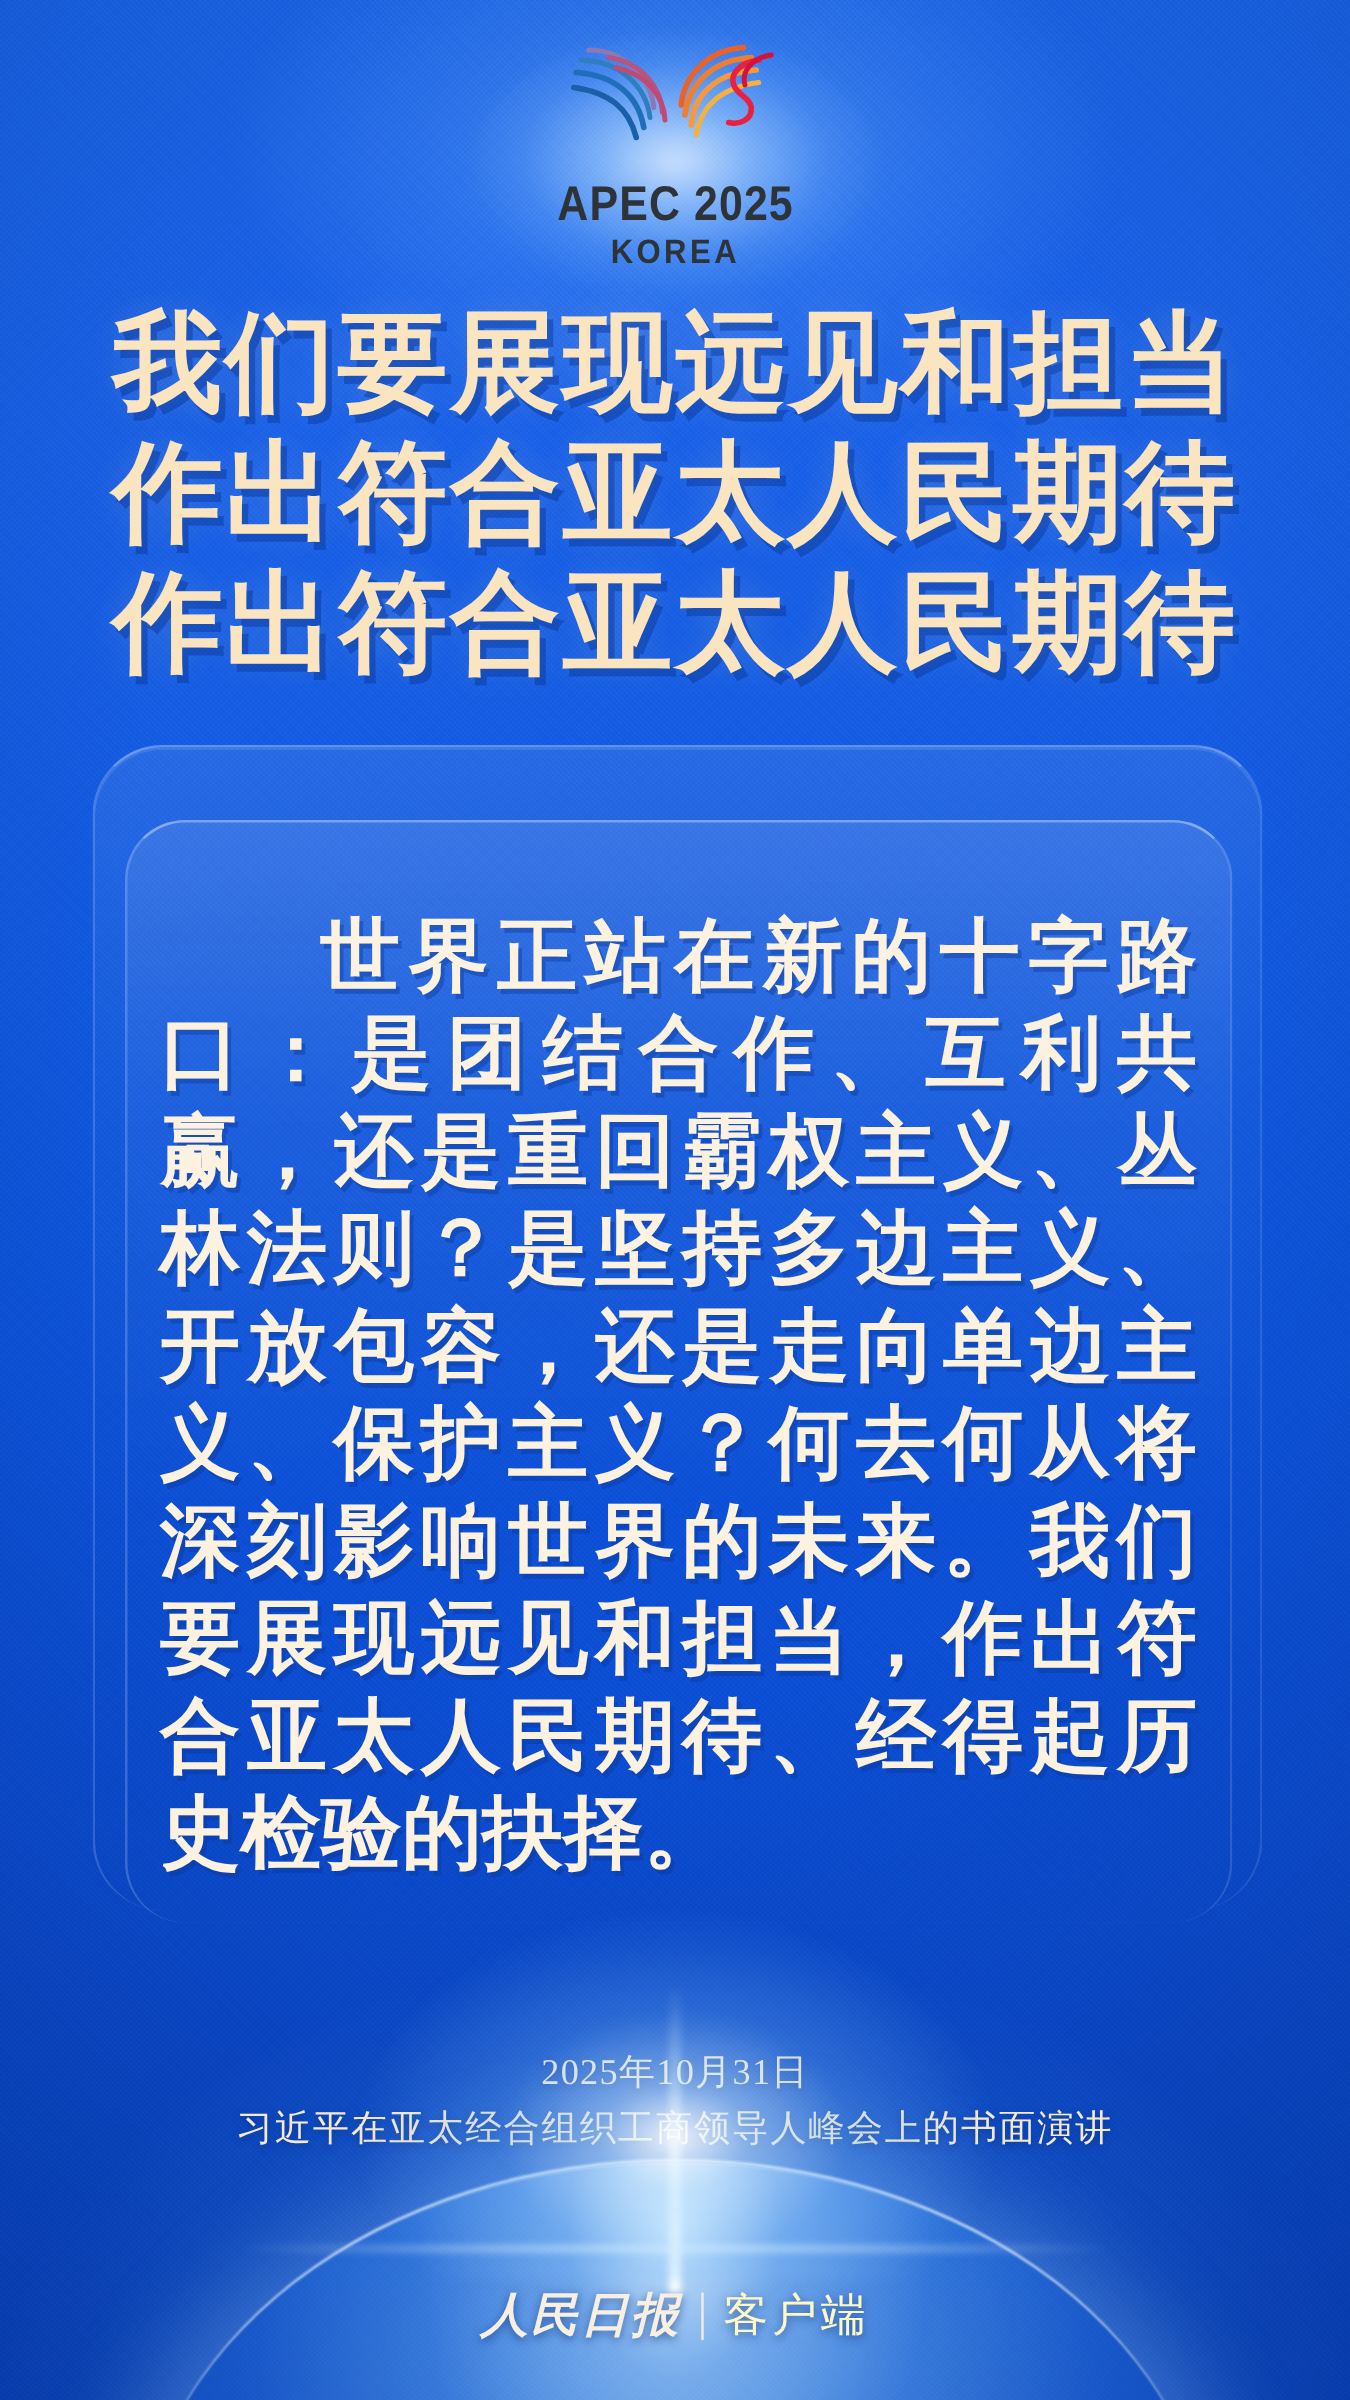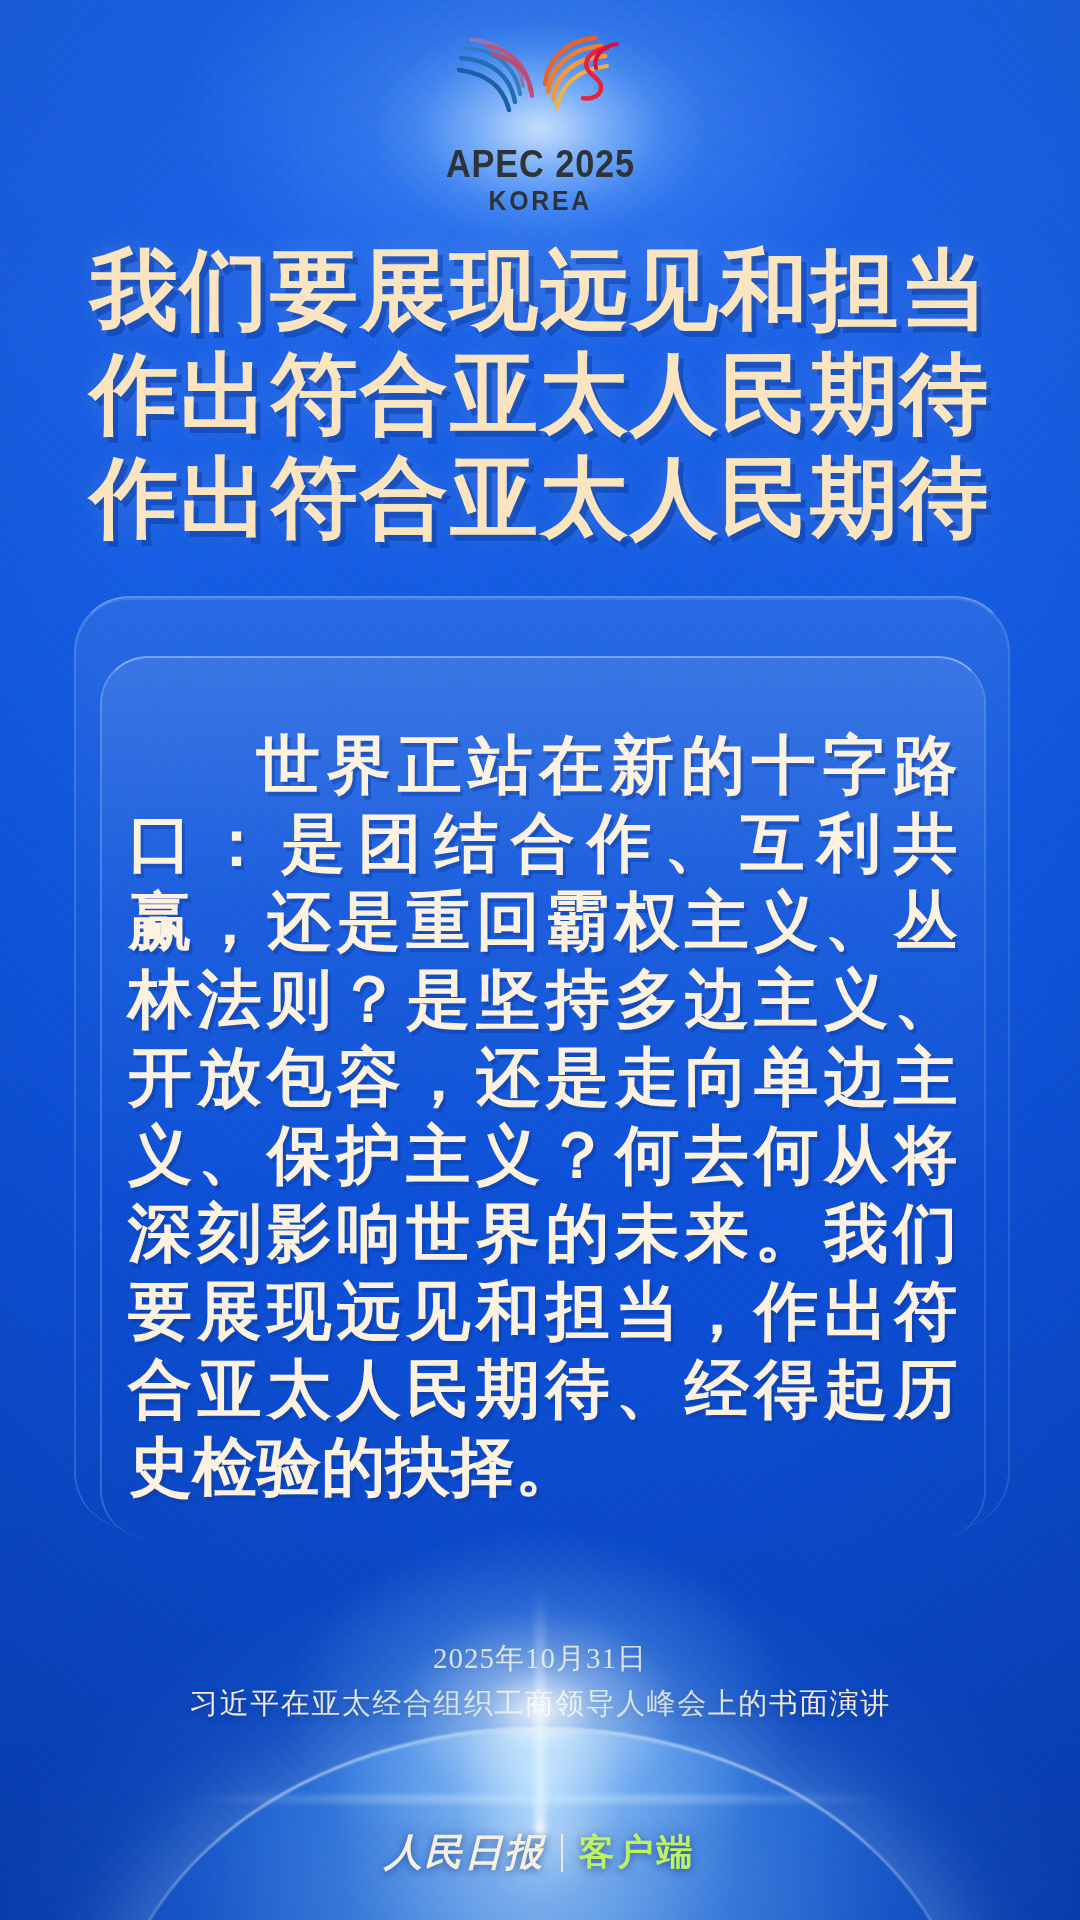--- a/index.html
+++ b/index.html
@@ -161,21 +161,21 @@
   #footer-brand{
     font-family:"Liberation Serif", serif;
     font-style:italic;font-weight:bold;
     font-size:38px;color:#f7efe0;letter-spacing:2px;
     text-shadow:0 2px 8px rgba(6,40,120,.6);
     text-align:right;
   }
   #footer-divider{width:2px;height:38px;background:rgba(247,239,224,.9);}
   #footer-product{
     font-family:"DejaVu Sans", sans-serif;
-    font-weight:bold;font-size:36px;color:#bef264;letter-spacing:3px;
+    font-weight:normal;font-size:36px;color:#fef9c3;letter-spacing:3px;
     text-shadow:0 2px 8px rgba(6,40,120,.6);
   }
 </style>
 </head>
 <body>
 
 <div id="bg-base"></div>
 <div id="bg-weave"></div>
 <div id="bg-vignette"></div>
 

